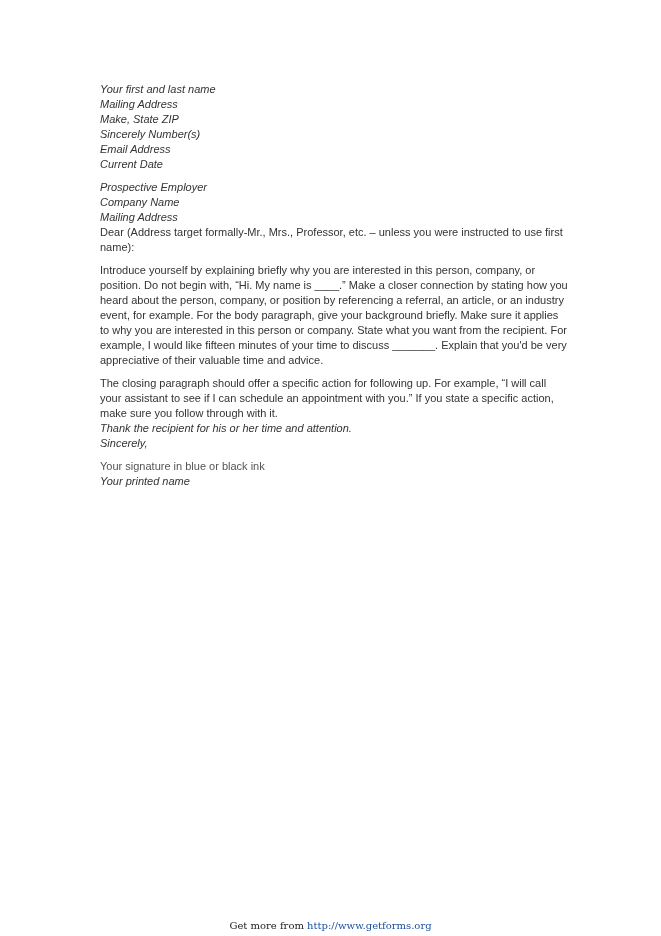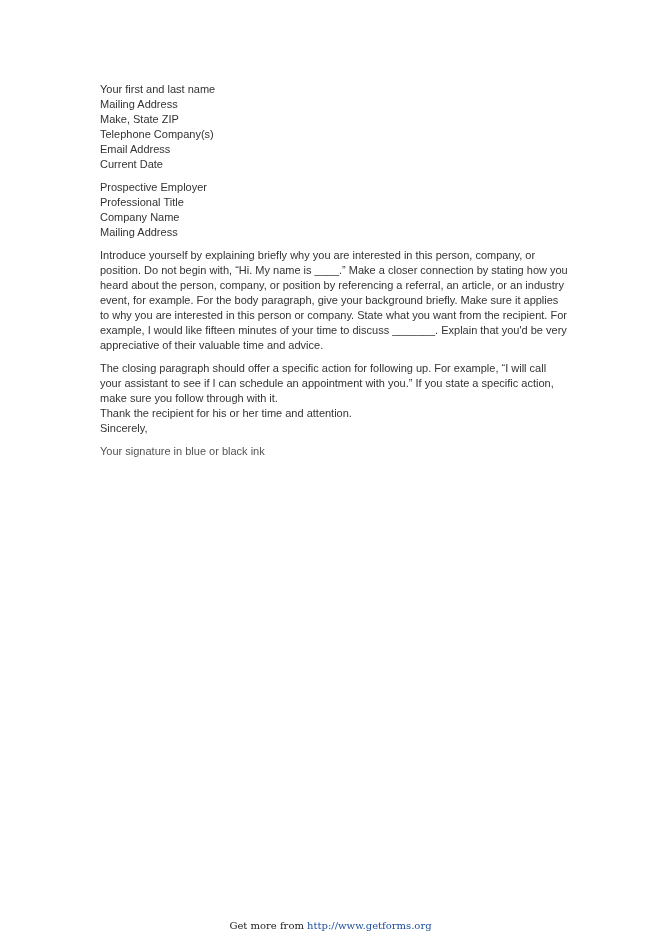--- a/index.html
+++ b/index.html
@@ -17,21 +17,21 @@
     }
     .page {
       position: absolute;
       left: 100px;
       top: 82px;
       width: 470px;
       font-size: 11px;
       line-height: 15px;
     }
     .block { margin: 0; }
-    .line { display: block; white-space: nowrap; }
+    .line { display: block; white-space: nowrap; font-style: italic; }
     .para { display: block; white-space: normal; }
     .gap-small { height: 8px; }
     .gap-para { height: 8px; }
     .signature {
       color: #555555;
       display: block;
     }
     .footer {
       position: absolute;
       left: 0;
@@ -49,49 +49,50 @@
   </style>
 </head>
 <body>
 
 <div class="page">
 
   <div class="block">
     <span class="line">Your first and last name</span>
     <span class="line">Mailing Address</span>
     <span class="line">Make, State ZIP</span>
-    <span class="line">Telephone Company(s)</span>
+    <span class="line">Sincerely Number(s)</span>
     <span class="line">Email Address</span>
     <span class="line">Current Date</span>
   </div>
 
   <div class="gap-small"></div>
 
   <div class="block">
     <span class="line">Prospective Employer</span>
-    <span class="line">Professional Title</span>
     <span class="line">Company Name</span>
     <span class="line">Mailing Address</span>
+    <span class="para">Dear (Address target formally-Mr., Mrs., Professor, etc. – unless you were instructed to use first name):</span>
   </div>
 
   <div class="gap-para"></div>
 
   <p class="block para">Introduce yourself by explaining briefly why you are interested in this person, company, or position. Do not begin with, “Hi. My name is ____.” Make a closer connection by stating how you heard about the person, company, or position by referencing a referral, an article, or an industry event, for example. For the body paragraph, give your background briefly. Make sure it applies to why you are interested in this person or company. State what you want from the recipient. For example, I would like fifteen minutes of your time to discuss _______. Explain that you'd be very appreciative of their valuable time and advice.</p>
 
   <div class="gap-para"></div>
 
   <div class="block">
     <span class="para">The closing paragraph should offer a specific action for following up. For example, “I will call your assistant to see if I can schedule an appointment with you.” If you state a specific action, make sure you follow through with it.</span>
     <span class="line">Thank the recipient for his or her time and attention.</span>
     <span class="line">Sincerely,</span>
   </div>
 
   <div class="gap-para"></div>
 
   <div class="block">
     <span class="signature">Your signature in blue or black ink</span>
+    <span class="line">Your printed name</span>
   </div>
 
 </div>
 
 <div class="footer">
   <span>Get more from </span><a class="link">http://www.getforms.org</a>
 </div>
 
 </body></html>

